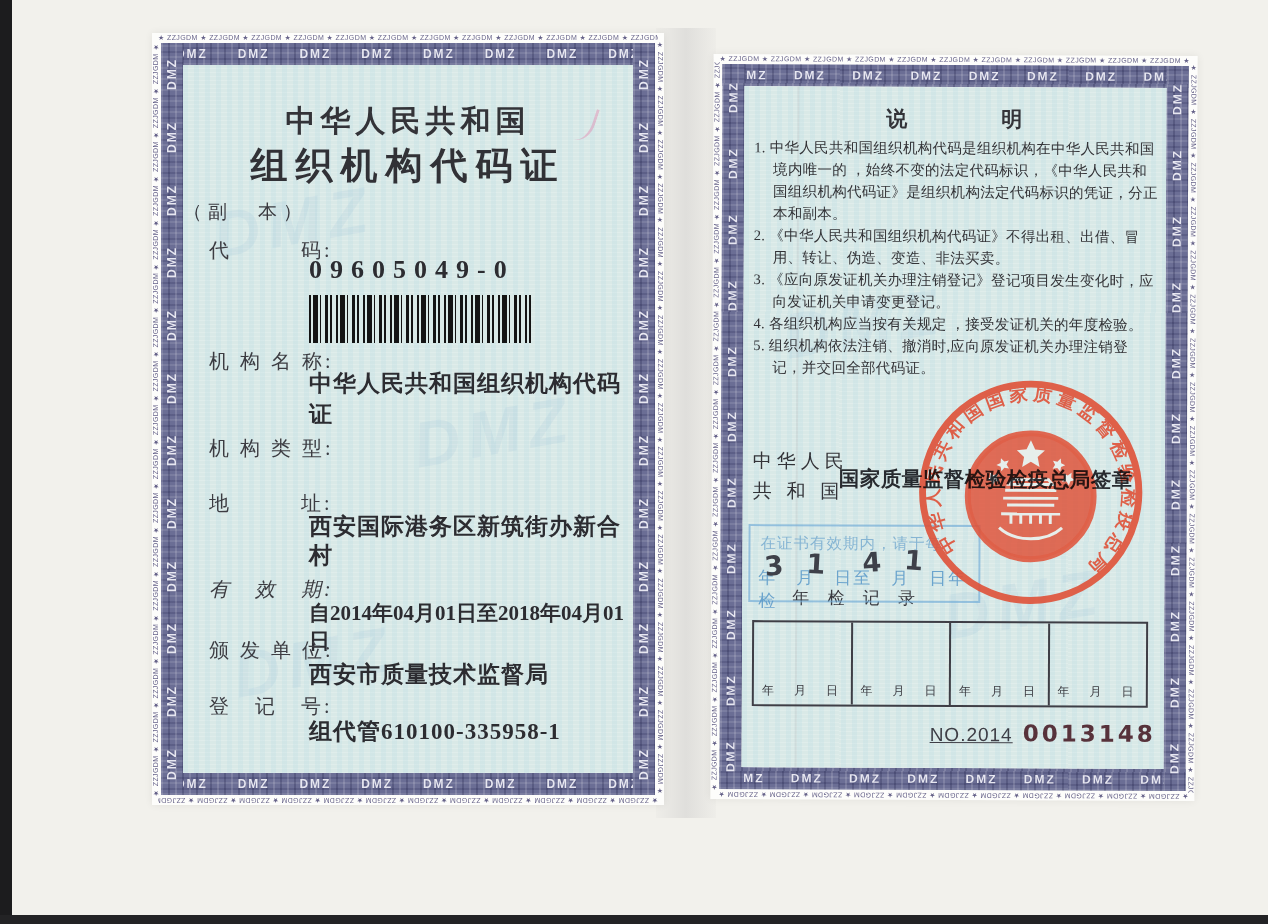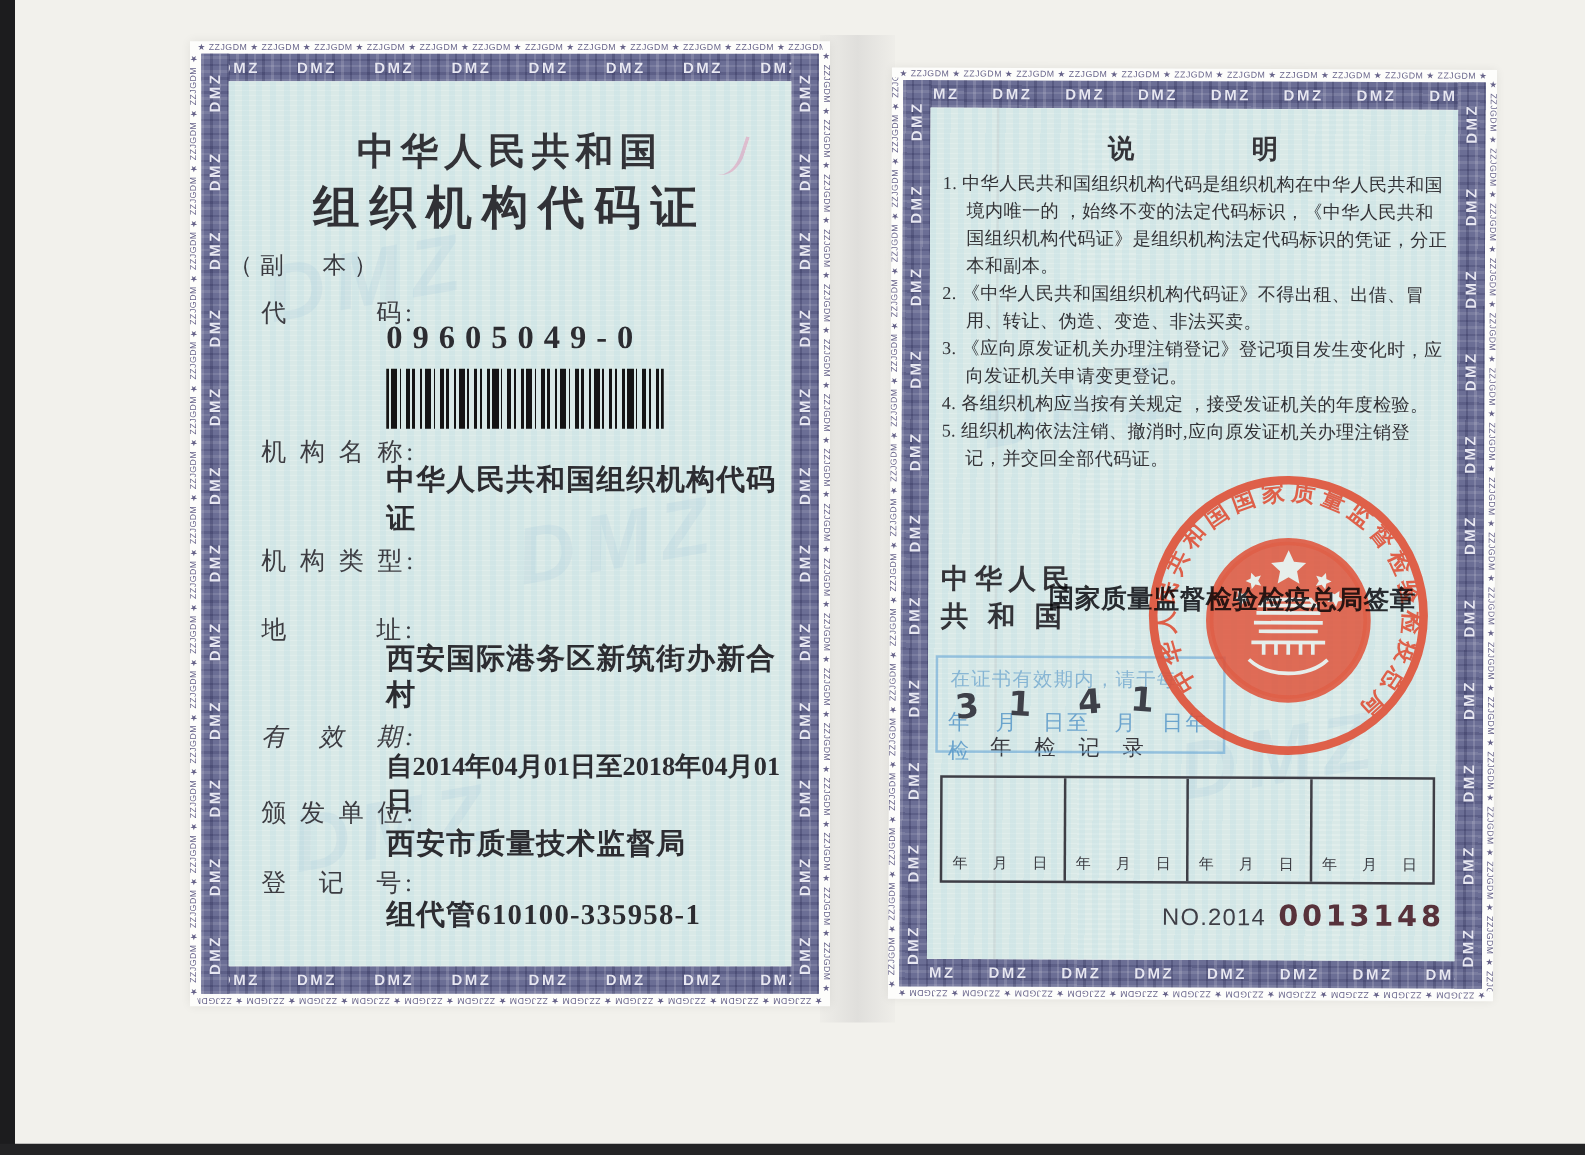--- a/index.html
+++ b/index.html
@@ -74,21 +74,21 @@
   .lab-valid { top:511px;font-style:italic; } .val-valid { top:534px; font-size:21px; letter-spacing:0; }
   .lab-issuer { top:572px; } .val-issuer { top:594px; }
   .lab-reg { top:628px; } .val-reg { top:651px; }
 
   
   .back .heading { position:absolute; top:18px; left:0; right:0; text-align:center;
     font-size:21px; font-weight:600; letter-spacing:2px; color:#333338; }
   .notes { position:absolute; top:50px; left:10px; width:404px; }
   .note { font-size:14.5px; line-height:1.52; color:#333337; text-indent:-19px; padding-left:19px; letter-spacing:.3px; }
   .note .n { padding-right:4px; }
-  .country { position:absolute; left:10px; font-size:22px; font-weight:700; letter-spacing:5px; color:#333338;text-align:center; }
+  .country { position:absolute; left:10px; font-size:19px; font-weight:400; letter-spacing:5px; color:#333338;text-align:center; }
   .country.l1 { top:362px; } .country.l2 { top:392px; }
   .sign-text { position:absolute; left:96px; top:378px; width:330px; font-size:20.5px; font-weight:700;
     letter-spacing:.5px; color:#2e2e33; z-index:5; mix-blend-mode:multiply; }
   .seal { position:absolute; left:170px; top:287px; width:236px; height:236px; z-index:2; opacity:.9; }
   .stamp { position:absolute; left:6px; top:438px; width:232px; height:78px;
     border:2px solid rgba(110,170,215,.65); color:rgba(88,152,200,.85); z-index:1; }
   .stamp .s1 { position:absolute; left:10px; top:7px; font-size:15.5px; letter-spacing:1px; opacity:.75; }
   .stamp .s2 { position:absolute; left:8px; top:40px; font-size:17px; letter-spacing:2px; }
   .hand { position:absolute; z-index:4; font-family:"DejaVu Sans",sans-serif; font-weight:600;
     font-size:27px; color:#3e4049; }
@@ -98,21 +98,21 @@
   .hand.d4 { left:162px; top:458px; transform:rotate(4deg); }
   .insp-heading { position:absolute; top:500px; left:50px; width:220px; text-align:left;
     font-size:17px; letter-spacing:7px; color:#38383e; }
   .insp-table { position:absolute; left:10px; top:534px; width:396px; height:86px;
     border:2px solid #3e3e46; display:flex; }
   .insp-table .cell { flex:1; border-right:2px solid #3e3e46; position:relative; }
   .insp-table .cell:last-child { border-right:none; }
   .insp-table .cell span { position:absolute; bottom:5px; left:0; right:0; text-align:center;
     font-size:12px; letter-spacing:4px; color:#3a3a40; }
   .serial { position:absolute; left:188px; top:633px; display:flex; align-items:baseline; }
-  .serial .pfx { font-family:"Liberation Sans",sans-serif; font-size:19px; color:#3e3e46; letter-spacing:1px; }
+  .serial .pfx { font-family:"Liberation Sans",sans-serif; font-size:19px; color:#3e3e46; letter-spacing:1px;text-decoration:underline; }
   .serial .num { font-family:"DejaVu Sans",sans-serif; font-size:23px; font-weight:700;
     color:#57323b; letter-spacing:3px; margin-left:10px; }
 </style>
 </head>
 <body>
 
 <div class="scan">
   <div class="edge-left"></div>
   <div class="edge-bottom"></div>
   <div class="fold-shadow"></div>

